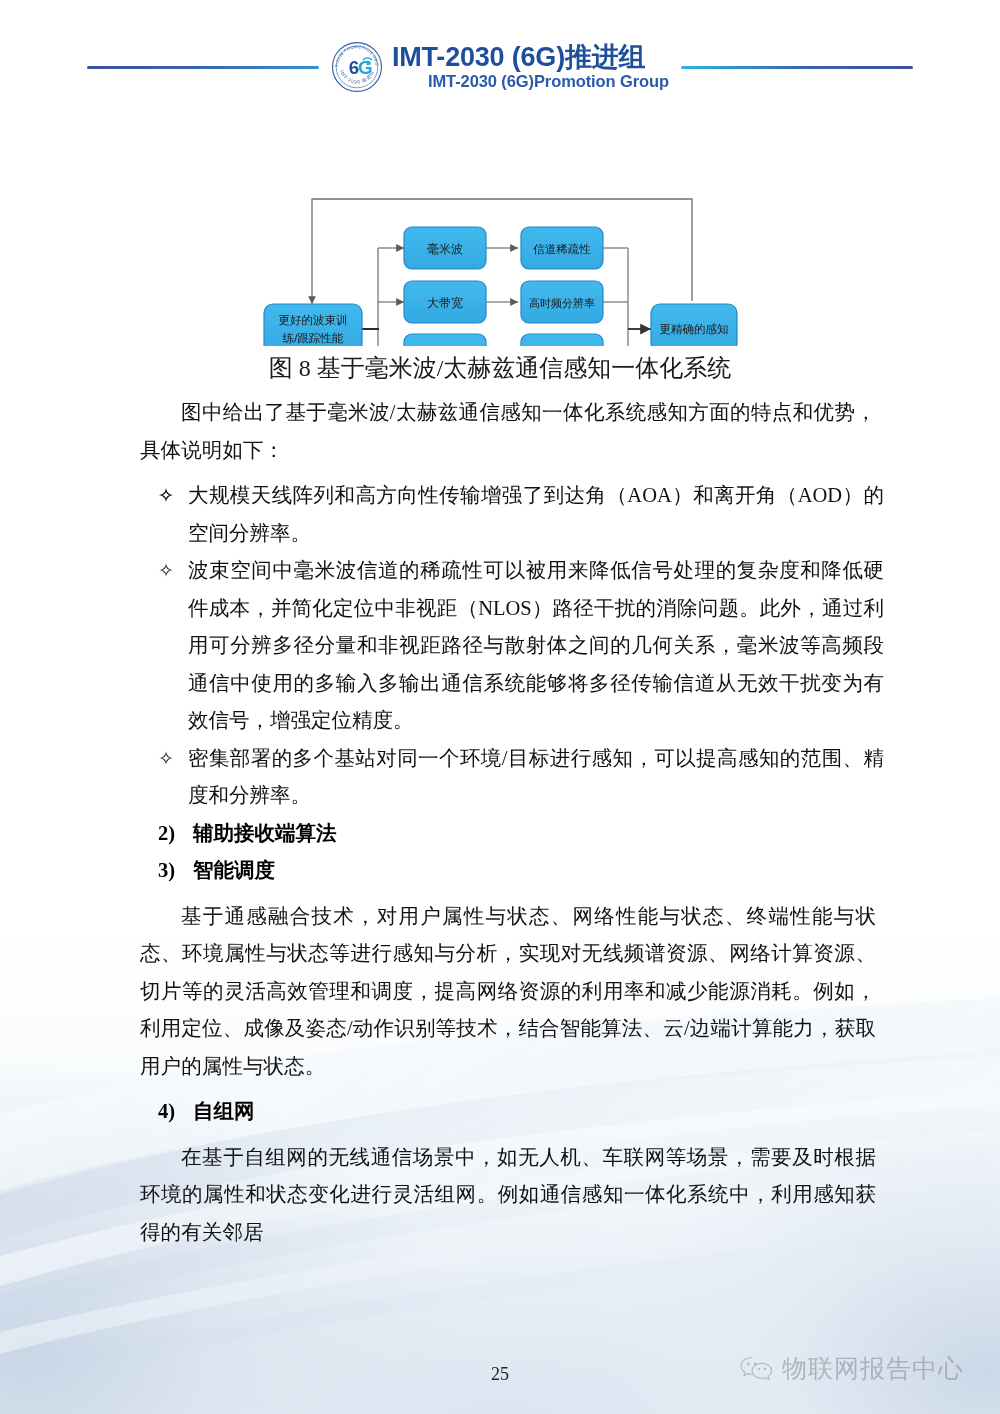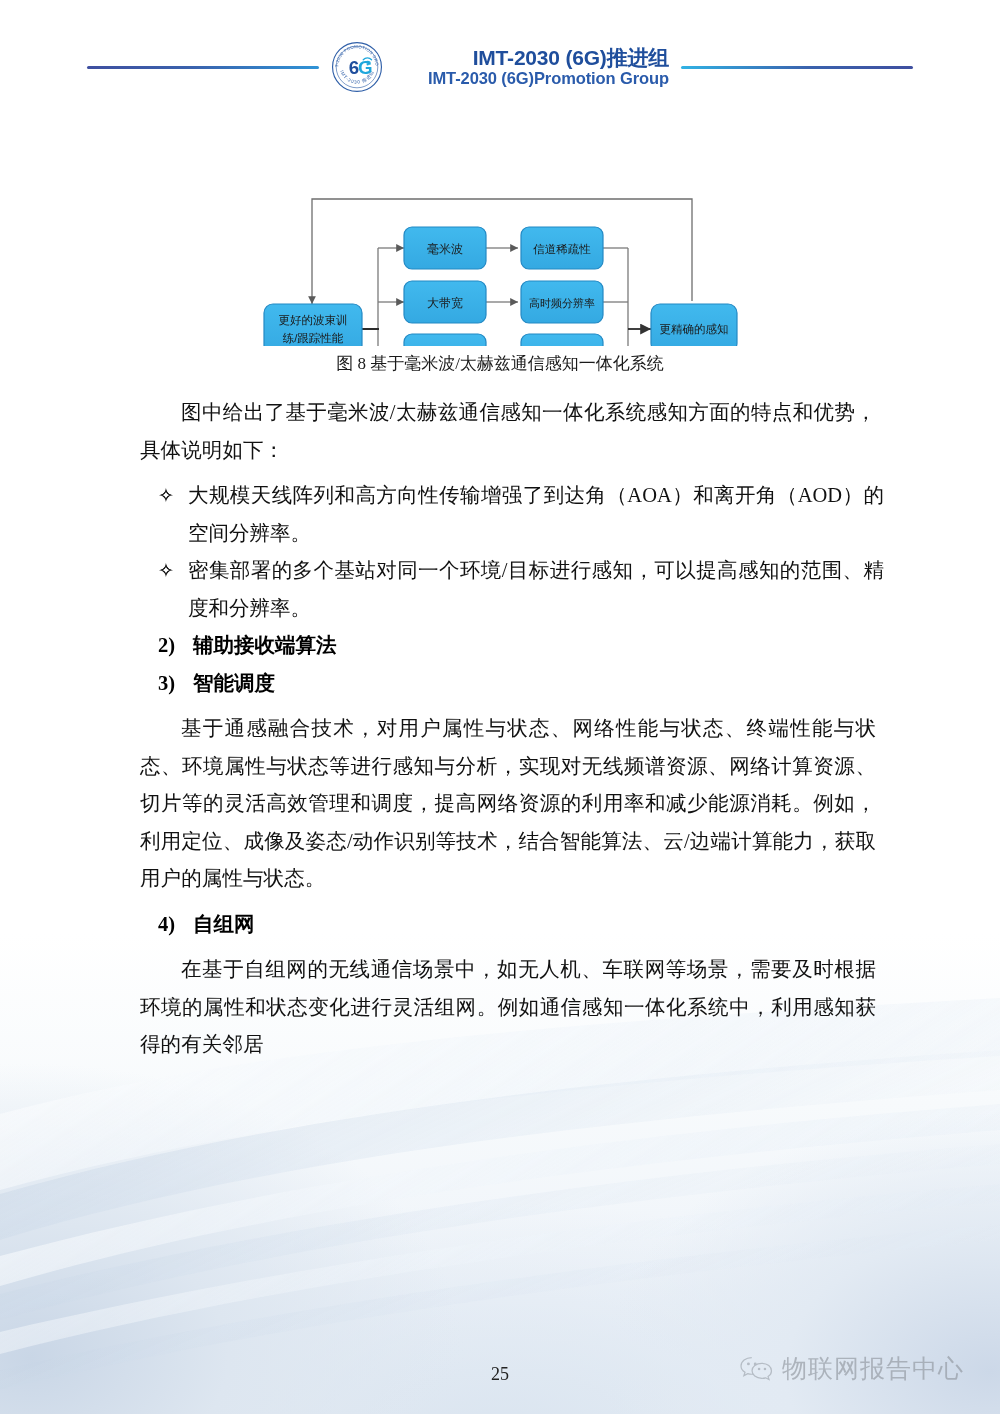--- a/index.html
+++ b/index.html
@@ -74,26 +74,25 @@
     gap: 9px;
   }
   .brand-logo {
     width: 52px;
     height: 52px;
     flex: 0 0 auto;
   }
   .brand-text { display: flex; flex-direction: column; line-height: 1.04; }
   .brand-cn {
     font-family: "Liberation Sans", "DejaVu Sans", sans-serif;
-    font-size: 21px;
+    font-size: 27px;
     font-weight: bold;
     color: #1f4e9c;
     letter-spacing: -0.2px;
     white-space: nowrap;
-    text-align: right;
   }
   .brand-en {
     font-family: "Liberation Sans", "DejaVu Sans", sans-serif;
     font-size: 16.5px;
     font-weight: bold;
     color: #2a5bab;
     letter-spacing: -0.1px;
     white-space: nowrap;
     margin-top: 2px;
     padding-left: 36px;
@@ -104,21 +103,21 @@
     position: absolute;
     left: 0; top: 96px;
     width: 1000px;
     height: 250px;
   }
   .figure-caption {
     position: absolute;
     left: 0; top: 352px;
     width: 1000px;
     text-align: center;
-    font-size: 17px;
+    font-size: 24px;
     color: #1a1a1a;
     font-family: "Liberation Serif", "DejaVu Serif", serif;
   }
 
   
   .body {
     position: absolute;
     left: 132px;
     top: 386px;
     width: 752px;
@@ -369,20 +368,21 @@
     <ul class="diamond-list">
       <li>
         <span class="bullet-mark">✧</span>
       </li>
       <li>
         <span class="bullet-mark">✧</span>
         <span>大规模天线阵列和高方向性传输增强了到达角（AOA）和离开角（AOD）的空间分辨率。</span>
       </li>
       <li>
         <span class="bullet-mark">✧</span>
+        <span>波束空间中毫米波信道的稀疏性可以被用来降低信号处理的复杂度和降低硬件成本，并简化定位中非视距（NLOS）路径干扰的消除问题。此外，通过利用可分辨多径分量和非视距路径与散射体之间的几何关系，毫米波等高频段通信中使用的多输入多输出通信系统能够将多径传输信道从无效干扰变为有效信号，增强定位精度。</span>
       </li>
       <li>
         <span class="bullet-mark">✧</span>
         <span>密集部署的多个基站对同一个环境/目标进行感知，可以提高感知的范围、精度和分辨率。</span>
       </li>
     </ul>
 
     <div class="numhead">
       <span class="n latin">2)</span>
       <span>辅助接收端算法</span>

